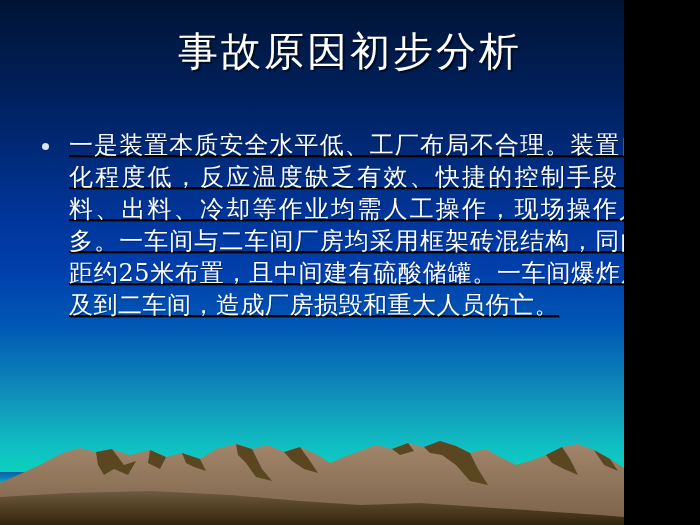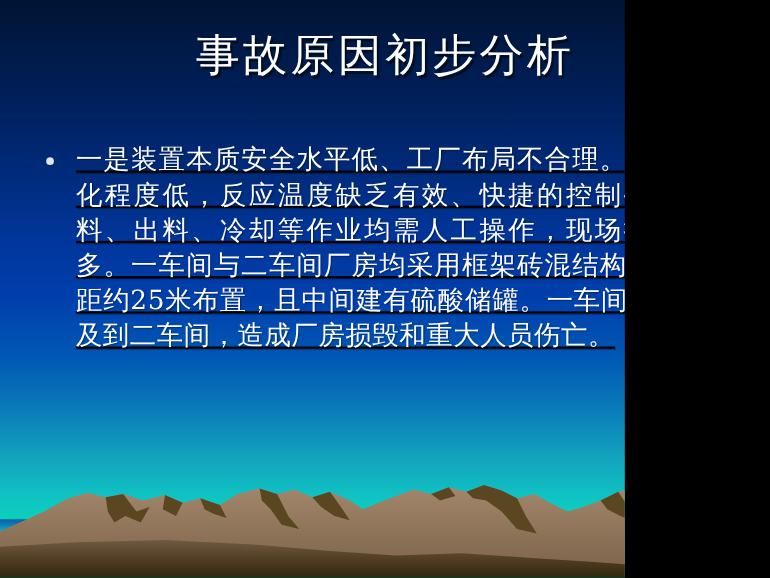--- a/index.html
+++ b/index.html
@@ -3,21 +3,21 @@
 <meta charset="utf-8">
 <title>Slide</title>
 <style>
   html, body {
     margin: 0;
     padding: 0;
     background: #000;
   }
   #slide {
     position: relative;
-    width: 568px;
+    width: 624px;
     height: 525px;
     overflow: hidden;
     font-family: "DejaVu Serif", "Liberation Serif", serif;
     
     background: linear-gradient(
       to bottom,
       #001333 0%,
       #001a47 8%,
       #00205c 18%,
       #002c7e 31%,

